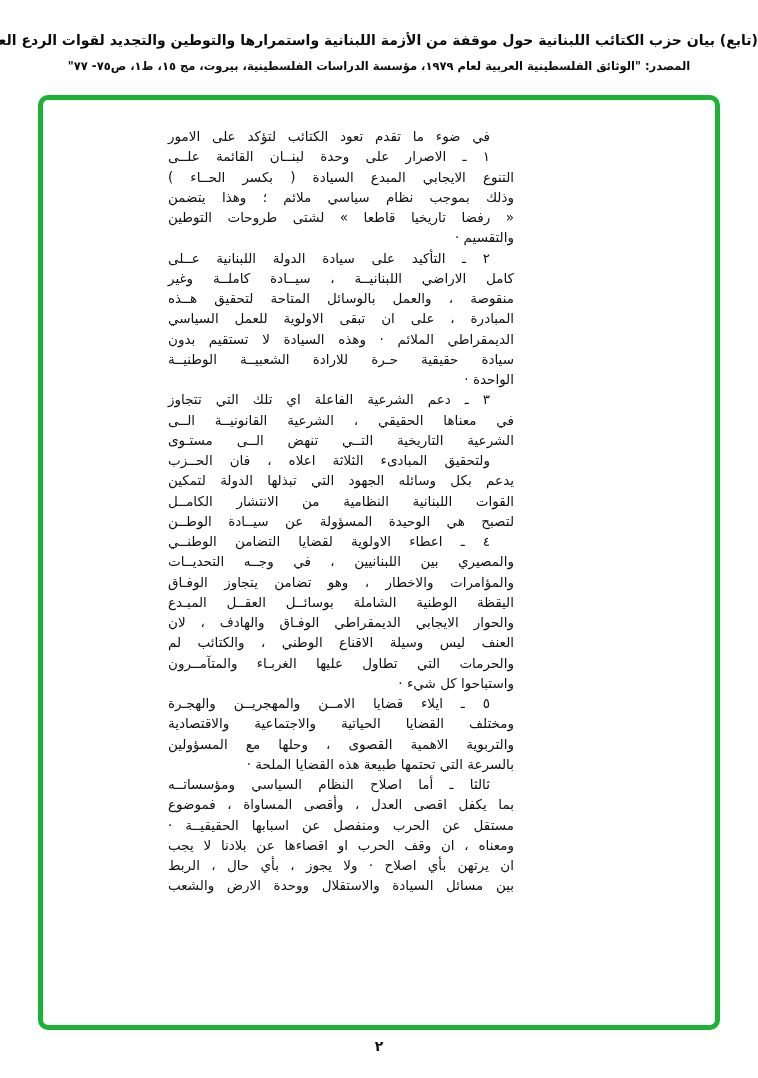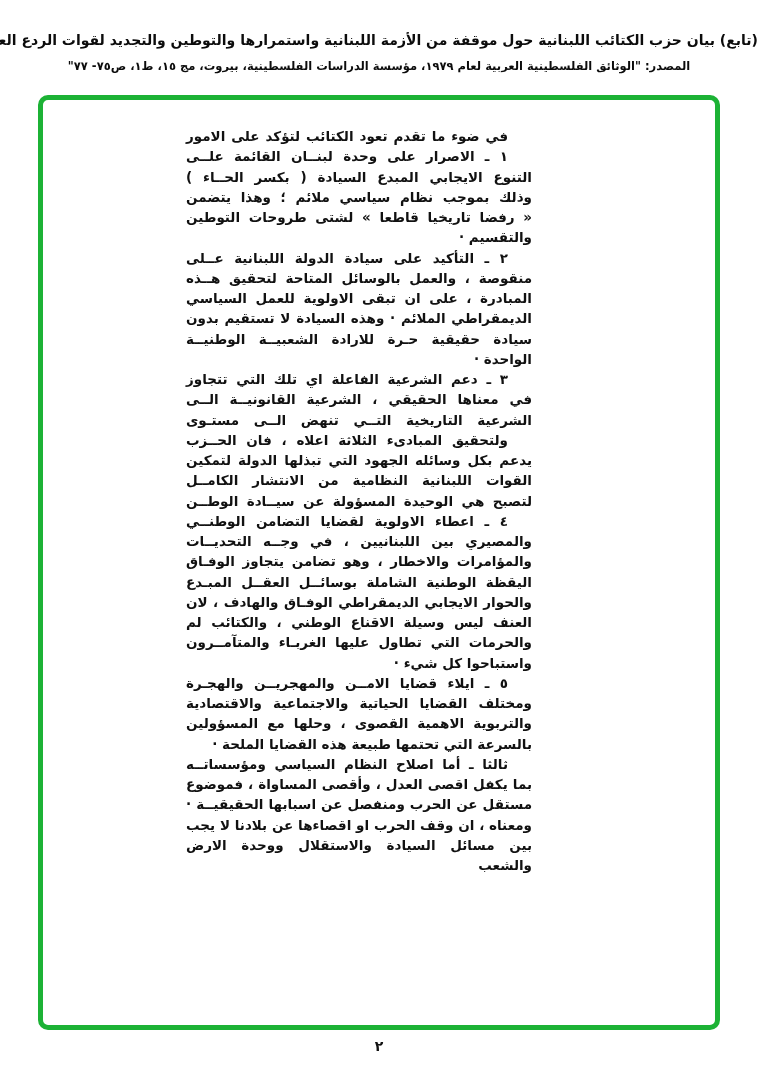--- a/index.html
+++ b/index.html
@@ -45,25 +45,24 @@
     width: 682px;
     height: 935px;
     box-sizing: border-box;
     border: 5px solid #1cb235;
     border-radius: 10px;
     background: #ffffff;
   }
   .body-text {
     position: absolute;
     top: 126px;
-    right: 226px;
+    right: 244px;
     width: 346px;
     direction: rtl;
     color: #111111;
-    font-weight: bold;
   }
   .line {
     height: 20.25px;
     font-size: 13.5px;
     line-height: 20.25px;
     text-align: justify;
     text-align-last: justify;
     white-space: normal;
     overflow: visible;
   }
@@ -97,20 +96,21 @@
   <div class="content-frame" style="border-color: rgb(28, 178, 53);"></div>
 
   <div class="body-text" style="color: rgb(17, 17, 17);">
       <div class="line indent">في ضوء ما تقدم تعود الكتائب لتؤكد على الامور</div>
       <div class="line indent">١ ـ الاصرار على وحدة لبنــان القائمة علــى</div>
       <div class="line">التنوع الايجابي المبدع السيادة ( بكسر الحــاء )</div>
       <div class="line">وذلك بموجب نظام سياسي ملائم ؛ وهذا يتضمن</div>
       <div class="line">« رفضا تاريخيا قاطعا » لشتى طروحات التوطين</div>
       <div class="line end">والتقسيم ·</div>
       <div class="line indent">٢ ـ التأكيد على سيادة الدولة اللبنانية عــلى</div>
+      <div class="line">كامل الاراضي اللبنانيــة ، سيــادة كاملــة وغير</div>
       <div class="line">منقوصة ، والعمل بالوسائل المتاحة لتحقيق هــذه</div>
       <div class="line">المبادرة ، على ان تبقى الاولوية للعمل السياسي</div>
       <div class="line">الديمقراطي الملائم · وهذه السيادة لا تستقيم بدون</div>
       <div class="line">سيادة حقيقية حـرة للارادة الشعبيــة الوطنيــة</div>
       <div class="line end">الواحدة ·</div>
       <div class="line indent">٣ ـ دعم الشرعية الفاعلة اي تلك التي تتجاوز</div>
       <div class="line">في معناها الحقيقي ، الشرعية القانونيــة الــى</div>
       <div class="line">الشرعية التاريخية التــي تنهض الــى مستـوى</div>
       <div class="line indent">ولتحقيق المبادىء الثلاثة اعلاه ، فان الحــزب</div>
       <div class="line">يدعم بكل وسائله الجهود التي تبذلها الدولة لتمكين</div>
@@ -125,18 +125,19 @@
       <div class="line">والحرمات التي تطاول عليها الغربـاء والمتآمــرون</div>
       <div class="line end">واستباحوا كل شيء ·</div>
       <div class="line indent">٥ ـ ايلاء قضايا الامــن والمهجريــن والهجـرة</div>
       <div class="line">ومختلف القضايا الحياتية والاجتماعية والاقتصادية</div>
       <div class="line">والتربوية الاهمية القصوى ، وحلها مع المسؤولين</div>
       <div class="line end">بالسرعة التي تحتمها طبيعة هذه القضايا الملحة ·</div>
       <div class="line indent">ثالثا ـ أما اصلاح النظام السياسي ومؤسساتــه</div>
       <div class="line">بما يكفل اقصى العدل ، وأقصى المساواة ، فموضوع</div>
       <div class="line">مستقل عن الحرب ومنفصل عن اسبابها الحقيقيــة ·</div>
       <div class="line">ومعناه ، ان وقف الحرب او اقصاءها عن بلادنا لا يجب</div>
+      <div class="line">ان يرتهن بأي اصلاح · ولا يجوز ، بأي حال ، الربط</div>
       <div class="line">بين مسائل السيادة والاستقلال ووحدة الارض والشعب</div>
     </div>
 
   <div class="page-number">٢</div>
 
 </div>
 
 </body></html>

